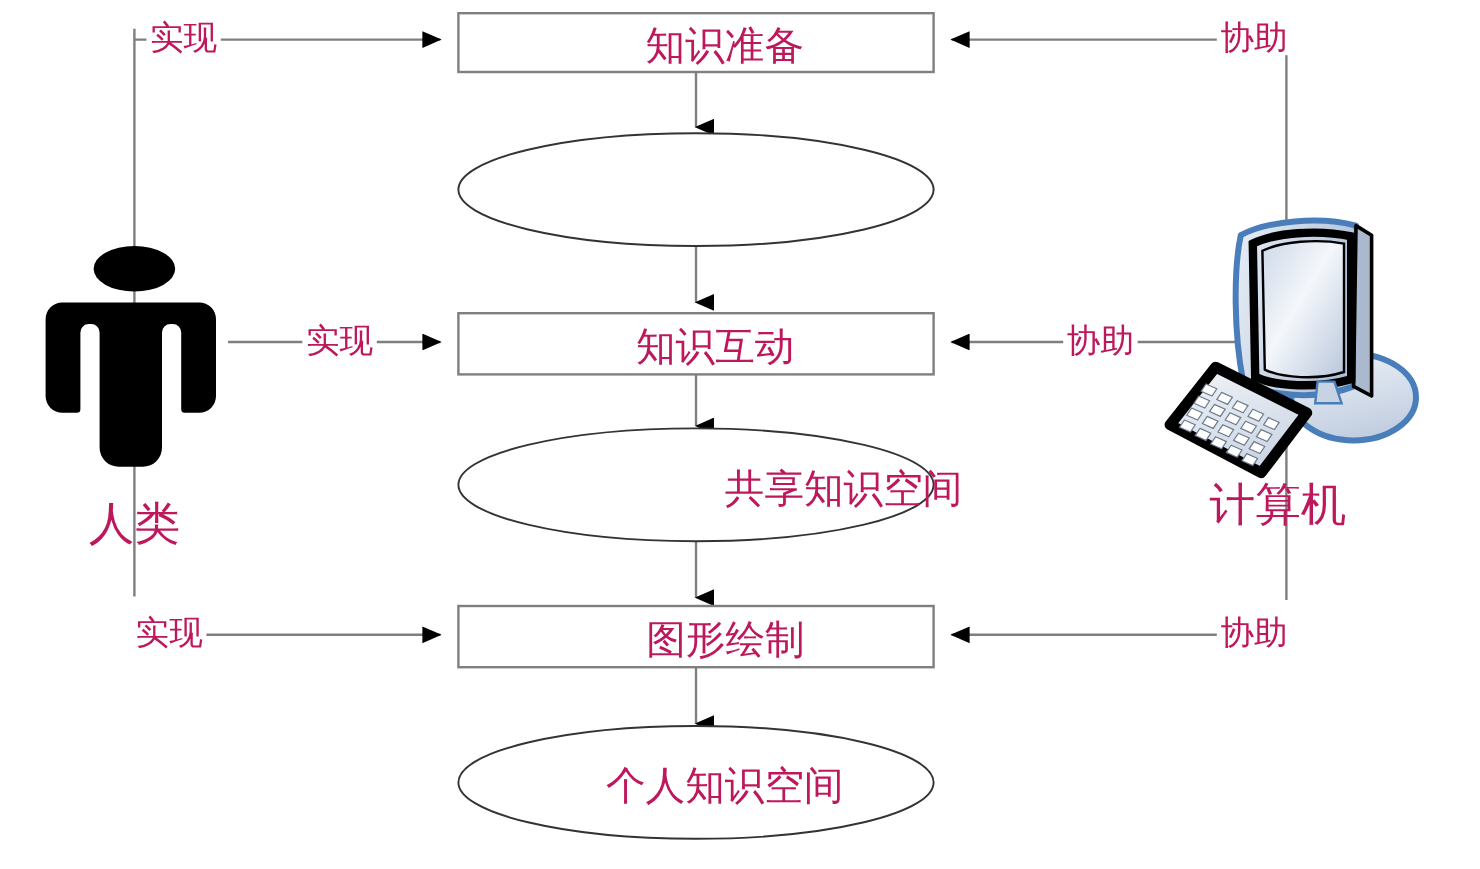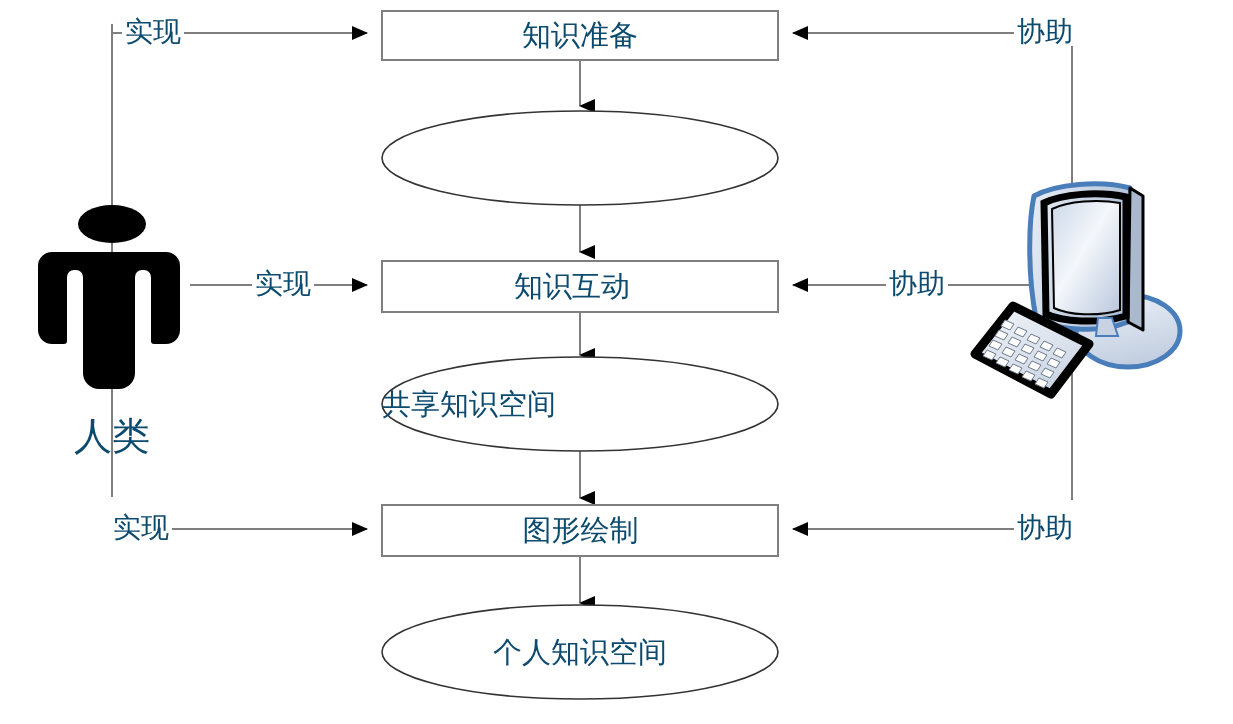--- a/index.html
+++ b/index.html
@@ -3,25 +3,25 @@
 <meta charset="utf-8">
 <style>
   html,body{margin:0;padding:0;background:#ffffff;}
   body{width:1233px;height:724px;overflow:hidden;
        font-family:"DejaVu Sans","Liberation Sans",sans-serif;}
   #stage{position:relative;width:1233px;height:724px;background:#fff;}
   svg.layer{position:absolute;left:0;top:0;width:1233px;height:724px;}
   .cjk-label{
     position:absolute;
     font-family:"DejaVu Serif","Liberation Serif",serif;
-    color:#0c4a6e;
+    color:#be185d;
     white-space:nowrap;
     line-height:1;
   }
-  .node-text{font-size:29px;}
+  .node-text{font-size:33px;padding-left:24px;}
   .edge-text{font-size:28px;background:#fff;padding:0 3px;}
   .actor-text{font-size:38px;}
 </style>
 </head>
 <body>
 
 <div id="stage">
 
   <svg class="layer" viewBox="0 0 1233 724">
     <defs>
@@ -131,26 +131,27 @@
         </g>
       </g>
     </g>
 
   </svg>
 
   <div class="cjk-label node-text" style="left:382px;top:21px;width:396px;text-align:center;">知识准备</div>
   <div class="cjk-label node-text" style="left:382px;top:272px;width:380px;text-align:center;">知识互动</div>
   <div class="cjk-label node-text" style="left:382px;top:516px;width:397px;text-align:center;">图形绘制</div>
 
-  <div class="cjk-label node-text" style="left:382px;top:390px;width:396px;text-align:left;">共享知识空间</div>
+  <div class="cjk-label node-text" style="left:382px;top:390px;width:396px;text-align:right;">共享知识空间</div>
   <div class="cjk-label node-text" style="left:382px;top:638px;width:396px;text-align:center;">个人知识空间</div>
 
   <div class="cjk-label edge-text" style="left:122px;top:18px;">实现</div>
   <div class="cjk-label edge-text" style="left:252px;top:270px;">实现</div>
   <div class="cjk-label edge-text" style="left:110px;top:514px;">实现</div>
 
   <div class="cjk-label edge-text" style="left:1014px;top:18px;">协助</div>
   <div class="cjk-label edge-text" style="left:886px;top:270px;">协助</div>
   <div class="cjk-label edge-text" style="left:1014px;top:514px;">协助</div>
 
   <div class="cjk-label actor-text" style="left:52px;top:417px;width:120px;text-align:center;">人类</div>
+  <div class="cjk-label actor-text" style="left:1000px;top:401px;width:130px;text-align:center;">计算机</div>
 
 </div>
 
 </body></html>

